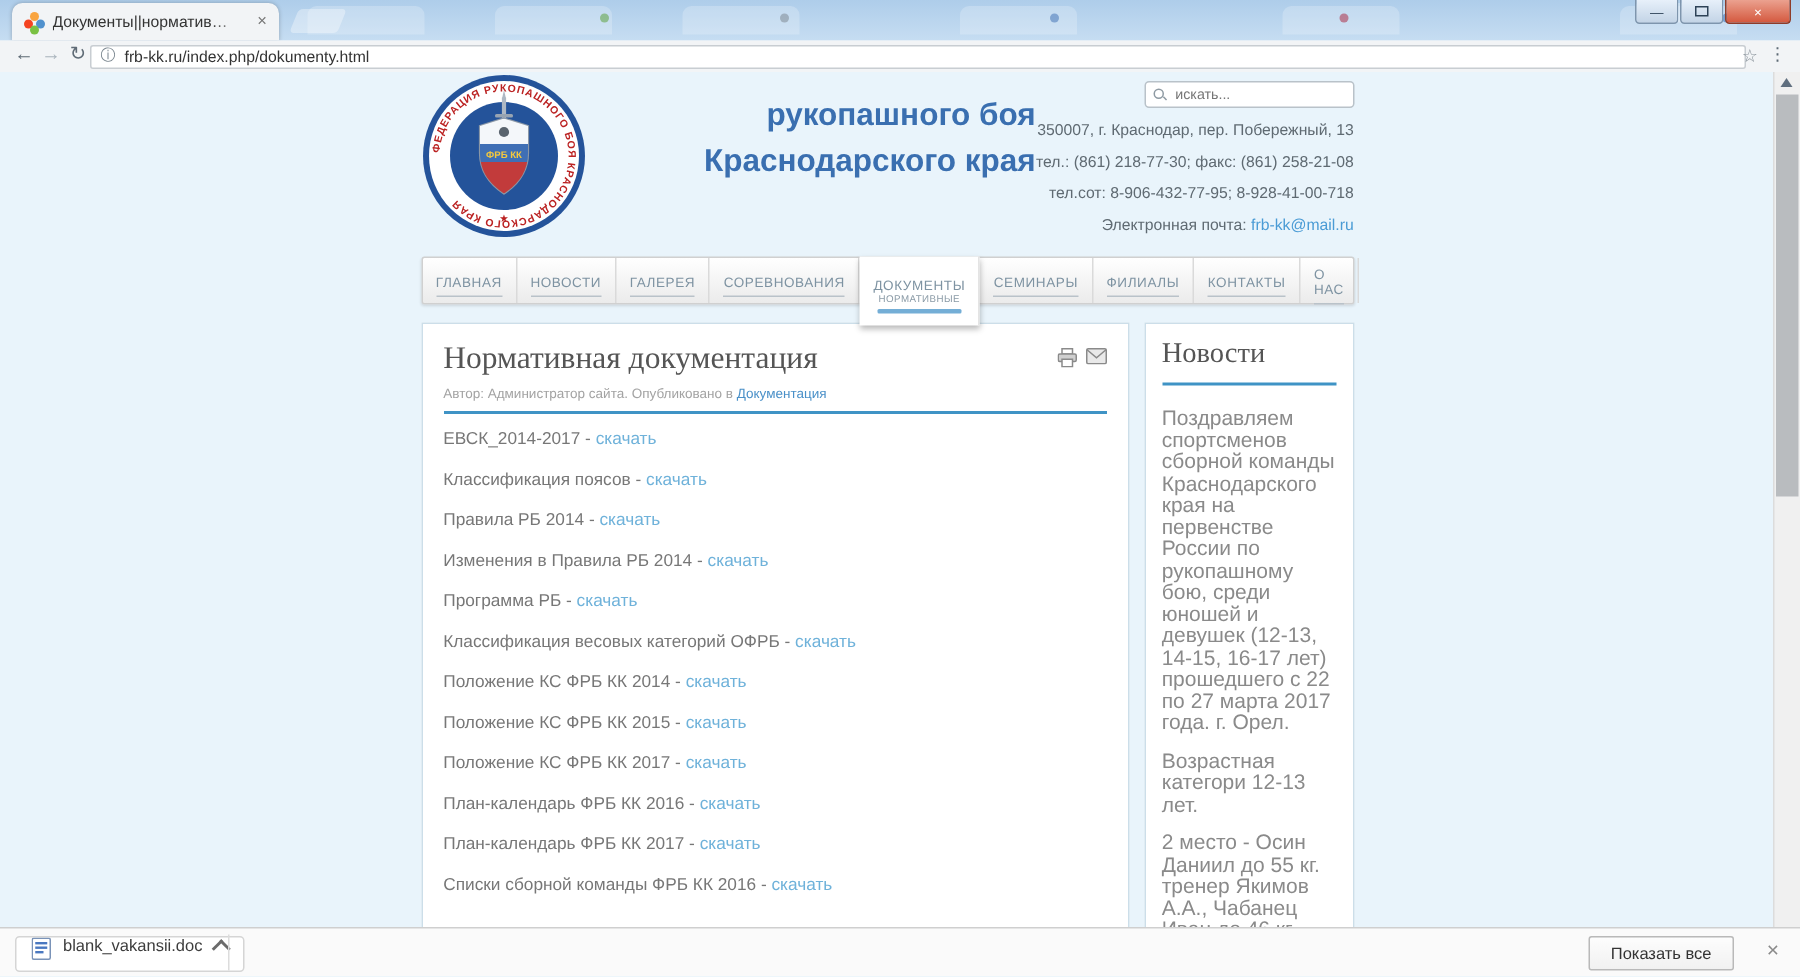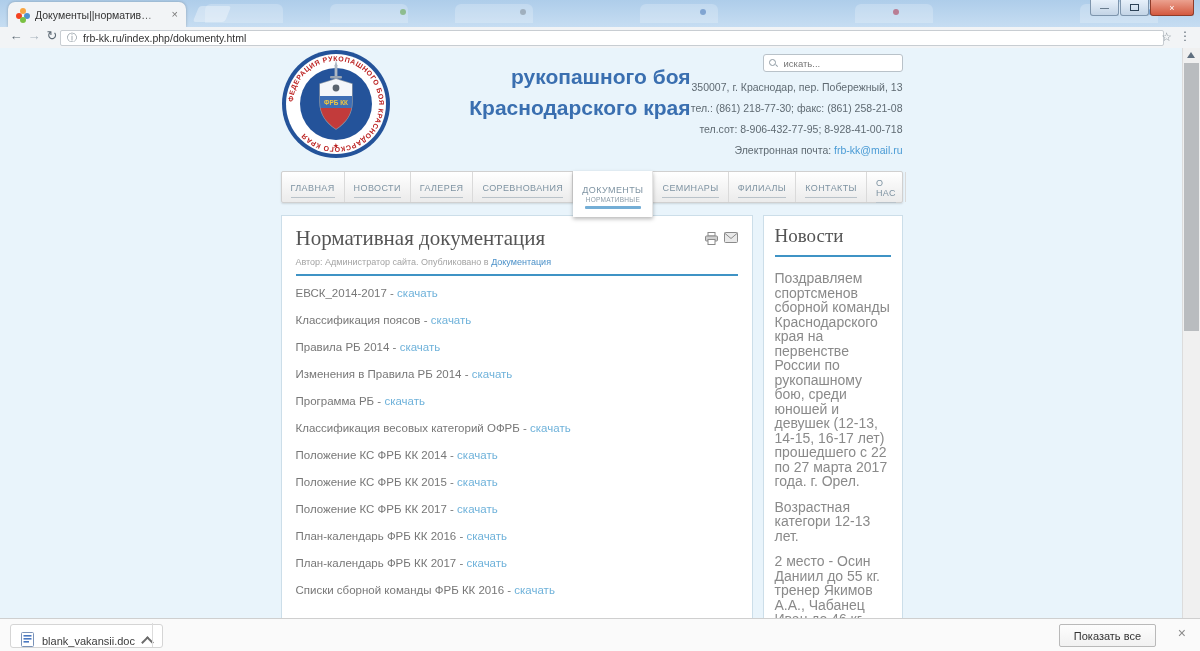--- a/index.html
+++ b/index.html
@@ -94,21 +94,21 @@
   .newsbox{width:140px;box-sizing:border-box;background:#fff;border:1px solid #ccdee9;
     padding:9px 11px;min-height:590px;}
   .news-title{font-family:"Liberation Serif",serif;font-size:19px;color:#555;margin:0;font-weight:normal;}
   .news-rule{border-bottom:2px solid #3f93c5;margin:8px 0 14px;}
   .news-link{font-family:"Liberation Serif",serif;font-weight:bold;font-size:13.5px;
     line-height:17px;color:#53819f;text-decoration:none;display:block;}
   .newsbox p{font-size:14px;color:#8a8a8a;line-height:14.5px;margin:11px 0;}
   
   .shelf{position:absolute;left:0;bottom:0;width:1200px;height:33px;background:#fafafa;
     border-top:1px solid #cfcfcf;box-sizing:border-box;}
-  .chip{position:absolute;left:10px;top:5px;height:22px;display:flex;align-items:flex-end;gap:8px;
+  .chip{position:absolute;left:10px;top:5px;height:22px;display:flex;align-items:flex-start;gap:8px;
     background:#fff;border:1px solid #d5d5d5;border-radius:3px;padding:0 10px;cursor:pointer;}
   .chip-name{font-size:11px;color:#3c3c3c;}
   .chev{width:7px;height:7px;border-top:2px solid #6b6b6b;border-left:2px solid #6b6b6b;
     transform:rotate(45deg);margin-top:3px;}
   .shelf-sep{position:absolute;left:152px;top:4px;bottom:4px;width:1px;background:#dcdcdc;}
   .showall{position:absolute;right:44px;top:5px;height:21px;display:flex;align-items:center;
     padding:0 14px;background:linear-gradient(#fdfdfd,#f1f1f1);border:1px solid #b9b9b9;
     border-radius:2px;font-size:11px;color:#333;cursor:pointer;}
   .shelf-close{position:absolute;right:14px;top:7px;font-size:14px;color:#8a8a8a;cursor:pointer;line-height:1;}
 </style>

